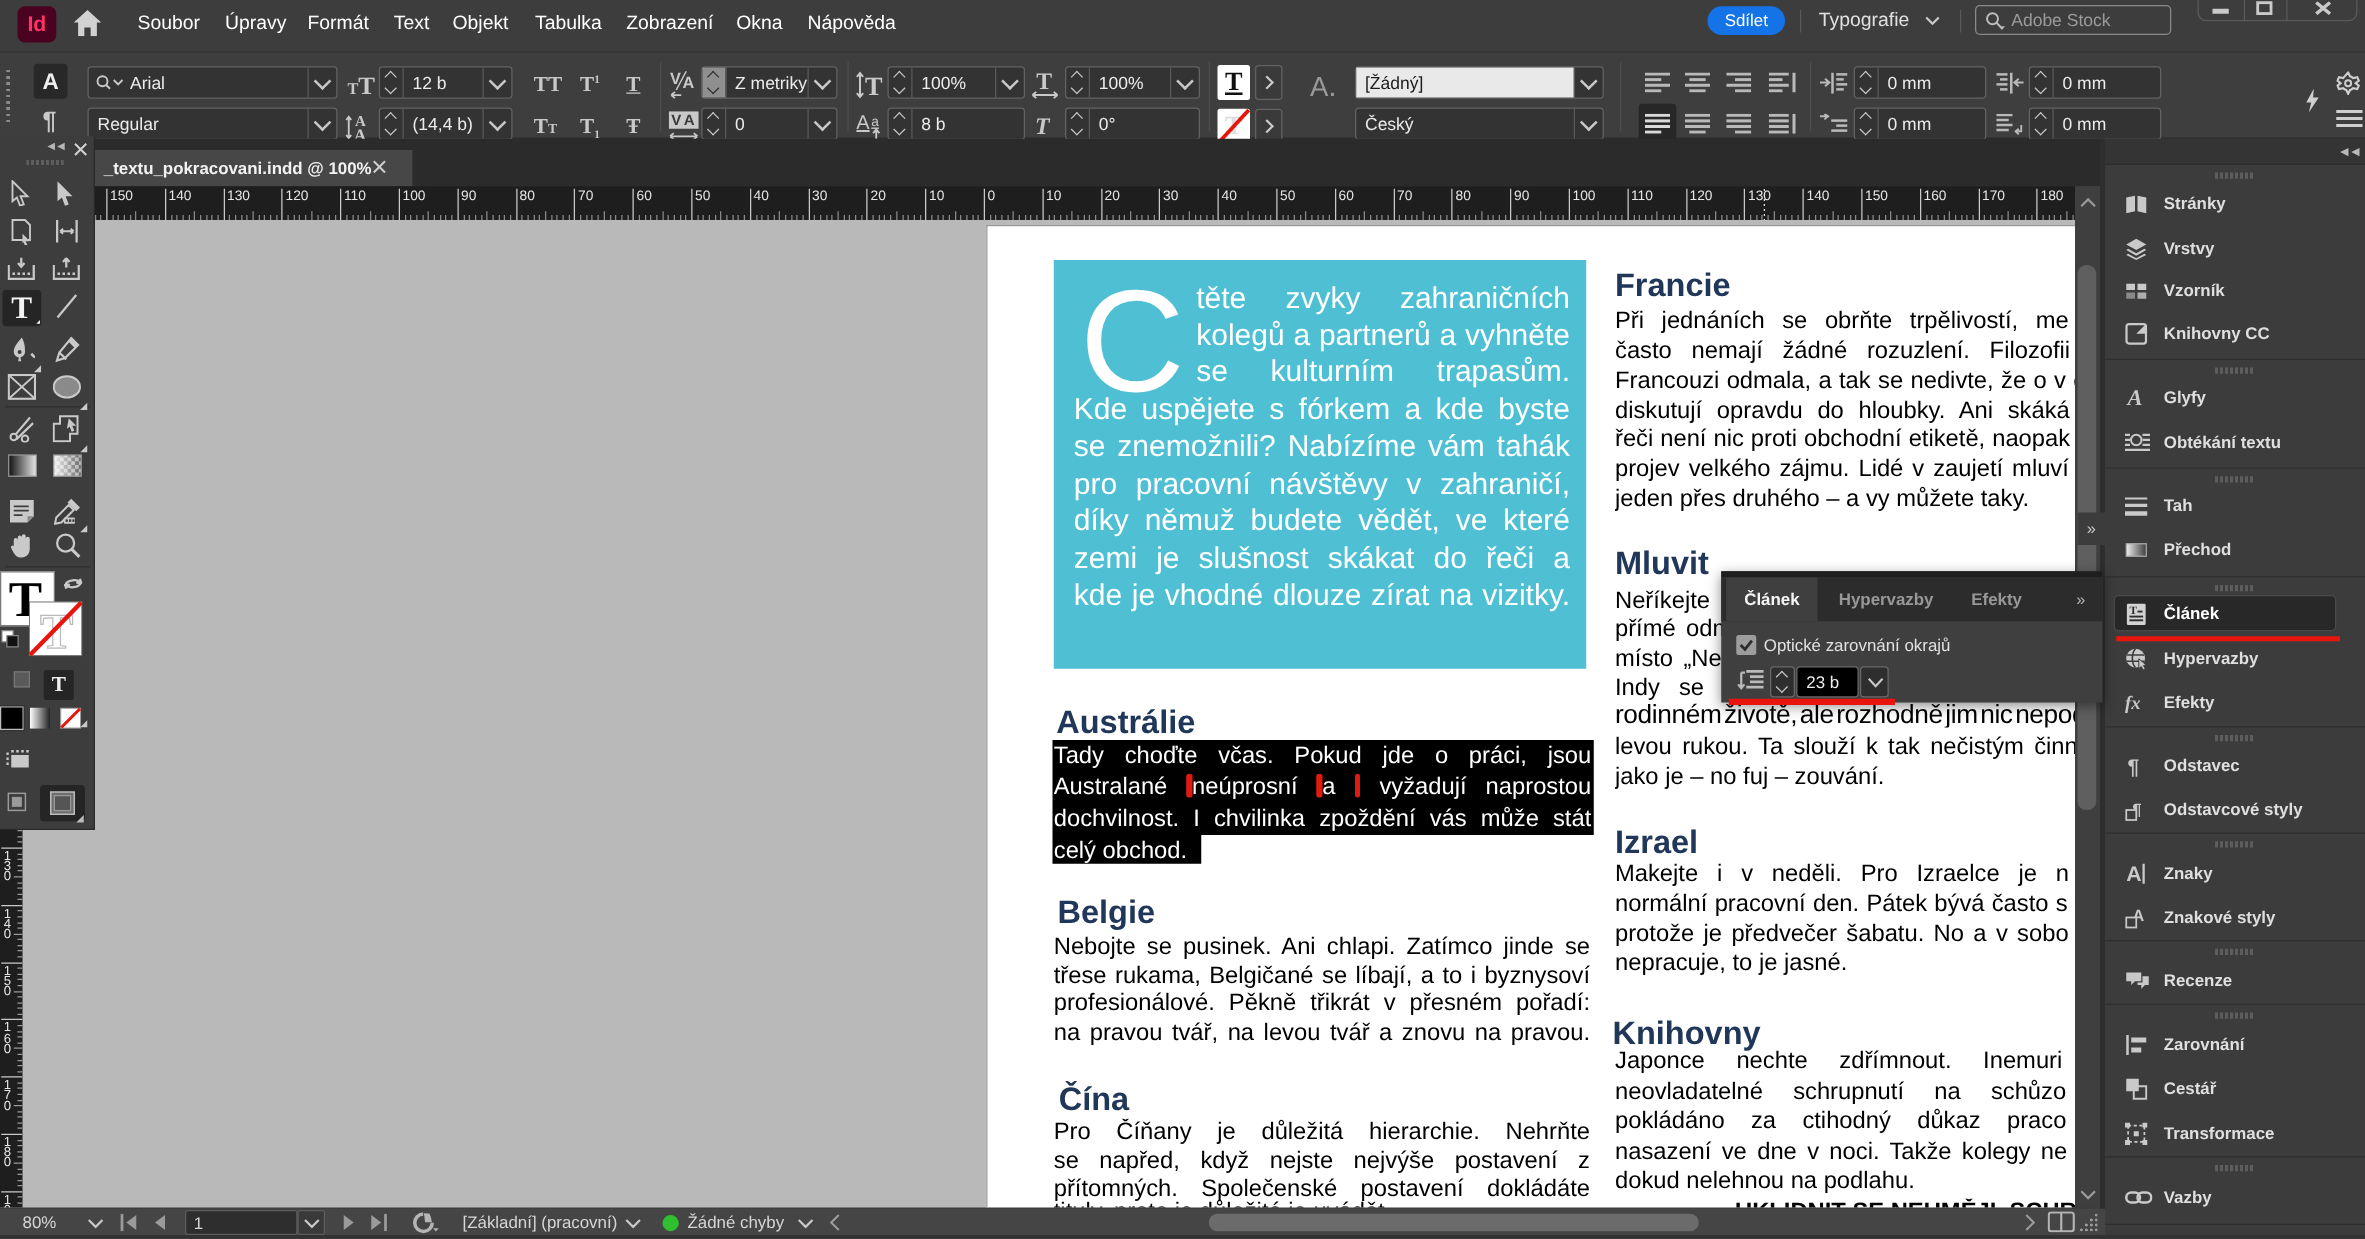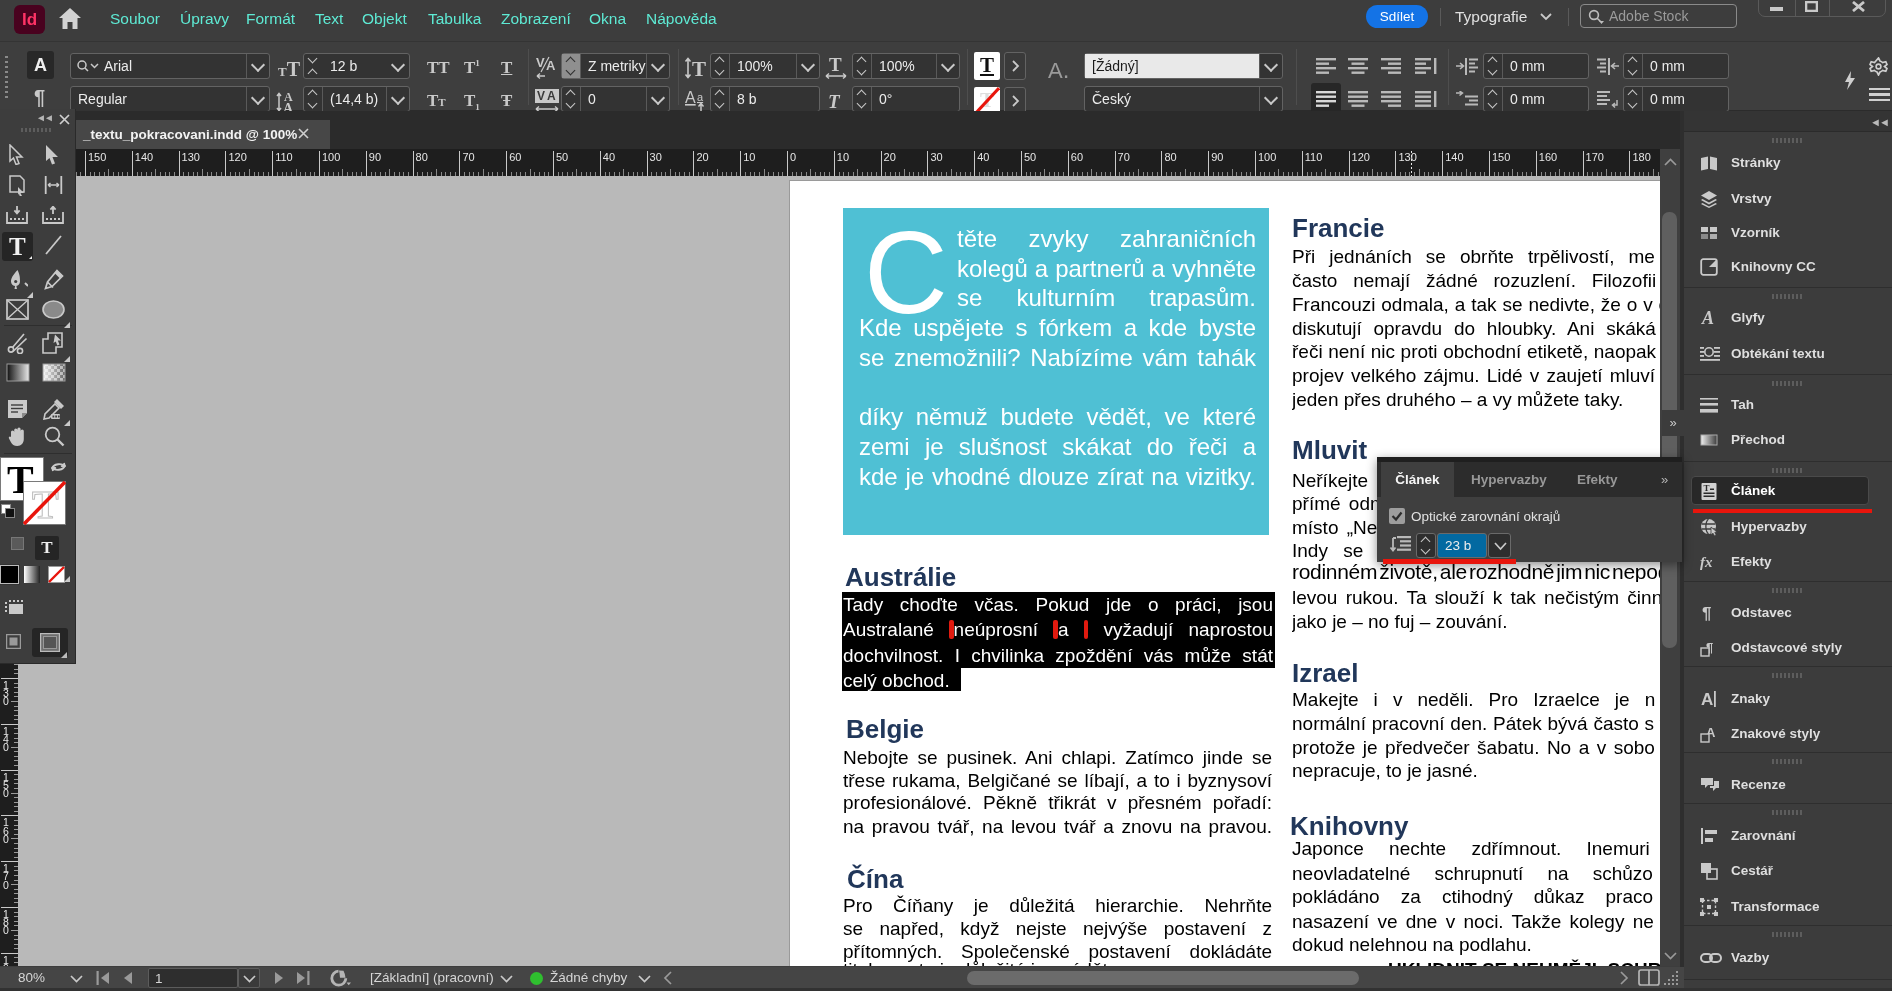--- a/index.html
+++ b/index.html
@@ -32,21 +32,21 @@
 </style>
 </head>
 <body>
 <div id="stage">
 
   <div class="abs" id="menubar" style="left:0;top:0;width:1892px;height:41px;background:#3d3d3d;">
     <div class="abs" style="left:14px;top:5px;width:31px;height:29px;background:#49021f;border-radius:6px;color:#ff3366;font-weight:bold;font-size:17px;text-align:center;line-height:29px;letter-spacing:0px;">Id</div>
     <svg class="abs" style="left:59px;top:8px;" width="22" height="21" viewBox="0 0 22 21">
         <path d="M11 0 L22 10 L18.5 10 L18.5 21 L13.5 21 L13.5 14 L8.5 14 L8.5 21 L3.5 21 L3.5 10 L0 10 Z" fill="#d2d2d2"></path>
       </svg>
-    <div class="abs" style="left:0;top:0;width:1360px;height:41px;color:#5eead4;font-size:15.5px;">
+    <div class="abs" style="left:0;top:0;width:1360px;height:41px;color:#ffffff;font-size:15.5px;">
       <span class="abs" style="left:110px;top:10px;">Soubor</span>
       <span class="abs" style="left:180px;top:10px;">Úpravy</span>
       <span class="abs" style="left:246px;top:10px;">Formát</span>
       <span class="abs" style="left:315px;top:10px;">Text</span>
       <span class="abs" style="left:362px;top:10px;">Objekt</span>
       <span class="abs" style="left:428px;top:10px;">Tabulka</span>
       <span class="abs" style="left:501px;top:10px;">Zobrazení</span>
       <span class="abs" style="left:589px;top:10px;">Okna</span>
       <span class="abs" style="left:646px;top:10px;">Nápověda</span>
     </div>
@@ -100,21 +100,21 @@
     </div>
 
     <div class="abs ig" style="left:278px;top:16px;font-family:'Liberation Serif',serif;font-weight:bold;"><span style="font-size:13px;">T</span><span style="font-size:20px;">T</span></div>
     <svg class="abs" style="left:276px;top:48px;" width="24" height="24" viewBox="0 0 24 24">
         <g fill="#c9c9c9" font-family="Liberation Serif" font-weight="bold">
           <text x="8" y="11" font-size="12">A</text>
           <text x="7" y="23" font-size="14">A</text>
         </g>
         <path d="M3 4 L3 20 M1 6 L3 3.4 L5 6 M1 18 L3 20.6 L5 18" stroke="#c9c9c9" stroke-width="1.5" fill="none"></path>
       </svg>
-    <div class="grp" style="left:303px;top:11px;width:107px;height:26px;align-items:center;">
+    <div class="grp" style="left:303px;top:11px;width:107px;height:26px;">
       <div class="sp spc"></div>
       <div class="tx" style="flex:1;">12 b</div>
       <div class="dd chev" style="width:23px;"></div>
     </div>
     <div class="grp" style="left:303px;top:44px;width:107px;height:26px;">
       <div class="sp spc"></div>
       <div class="tx" style="flex:1;">(14,4 b)</div>
       <div class="dd chev" style="width:23px;"></div>
     </div>
 
@@ -755,20 +755,21 @@
   <div class="abs" id="canvas" style="left:0;top:176px;width:1660px;height:790px;background:#b9b9b9;overflow:hidden;">
     <div class="abs" style="left:789px;top:4px;width:871px;height:786px;background:#ffffff;border-left:1px solid #9a9a9a;border-top:1px solid #9a9a9a;"></div>
 
     <div class="abs" style="left:843px;top:32px;width:426px;height:327px;background:#4fc0d4;"></div>
     <div class="abs" style="left:864px;top:30px;color:#fff;font-size:116px;">C</div>
     <div class="cy jl" style="left:957px;top:49px;width:299px;">těte zvyky zahraničních</div>
     <div class="cy jl" style="left:957px;top:78.7px;width:299px;">kolegů a partnerů a vyhněte</div>
     <div class="cy jl" style="left:957px;top:108.4px;width:299px;">se kulturním trapasům.</div>
     <div class="cy jl" style="left:859px;top:138.1px;width:397px;">Kde uspějete s fórkem a kde byste</div>
     <div class="cy jl" style="left:859px;top:167.8px;width:397px;">se znemožnili? Nabízíme vám tahák</div>
+    <div class="cy jl" style="left:859px;top:197.5px;width:397px;">pro pracovní návštěvy v zahraničí,</div>
     <div class="cy jl" style="left:859px;top:227.2px;width:397px;">díky němuž budete vědět, ve které</div>
     <div class="cy jl" style="left:859px;top:256.9px;width:397px;">zemi je slušnost skákat do řeči a</div>
     <div class="cy jl" style="left:859px;top:286.6px;width:397px;">kde je vhodné dlouze zírat na vizitky.</div>
 
     <div class="h" style="left:845px;top:386px;">Austrálie</div>
     <div class="abs" style="left:842px;top:416px;width:433px;height:76px;background:#000;"></div>
     <div class="abs" style="left:842px;top:492px;width:119px;height:23px;background:#000;"></div>
     <div class="dl jl" style="left:843px;top:417.5px;width:430px;color:#fff;">Tady choďte včas. Pokud jde o práci, jsou</div>
     <div class="dl jl" style="left:843px;top:443px;width:430px;color:#fff;">Australané <span class="rb"></span>neúprosní <span class="rb"></span>a <span class="rb"></span> vyžadují naprostou</div>
     <div class="dl jl" style="left:843px;top:468.5px;width:430px;color:#fff;">dochvilnost. I chvilinka zpoždění vás může stát</div>
@@ -1533,21 +1534,21 @@
     <svg class="abs" style="left:12px;top:79px;" width="22" height="19">
         <g fill="#b9b9b9">
           <rect x="8" y="0" width="14" height="2.2"></rect>
           <rect x="11" y="4.2" width="11" height="2.2"></rect>
           <rect x="11" y="8.4" width="11" height="2.2"></rect>
           <rect x="8" y="12.6" width="14" height="2.2"></rect>
         </g>
         <path d="M4 2 L4 14 M1.5 11.5 L4 14.5 L6.5 11.5 M4 2 L7 2" stroke="#b9b9b9" stroke-width="1.8" fill="none"></path>
       </svg>
     <div class="abs spc" style="left:39px;top:76px;width:20px;height:25px;background:#2e2e2e;border:1px solid #6a6a6a;border-radius:3px;"></div>
-    <div class="abs" style="left:60px;top:76px;width:50px;height:25px;background:#0369a1;border:1px solid #6a6a6a;border-radius:3px;color:#ececec;font-size:13.5px;line-height:23px;"><span style="margin-left:7px;">23 b</span></div>
+    <div class="abs" style="left:60px;top:76px;width:50px;height:25px;background:#000000;border:1px solid #6a6a6a;border-radius:3px;color:#ececec;font-size:13.5px;line-height:23px;"><span style="margin-left:7px;">23 b</span></div>
     <div class="abs" style="left:111px;top:76px;width:23px;height:25px;background:#2e2e2e;border:1px solid #6a6a6a;border-radius:3px;">
         <svg style="position:absolute;left:5px;top:8px;" width="13" height="9">
           <path d="M1 1 L6.5 7 L12 1" stroke="#c9c9c9" stroke-width="1.7" fill="none"></path>
         </svg>
       </div>
   </div>
   <div class="abs" style="left:1383px;top:559px;width:133px;height:5px;background:#e8150c;"></div>
 
 </div>
 

